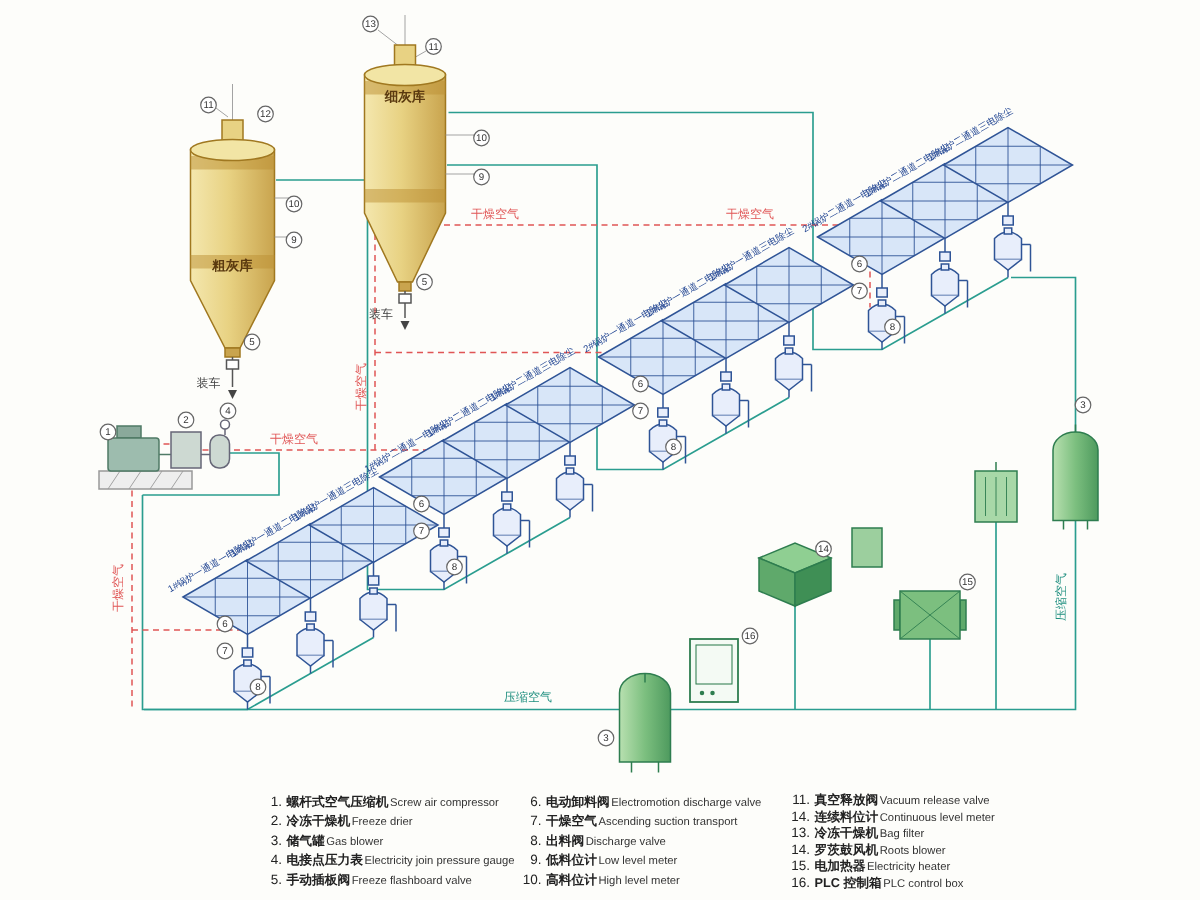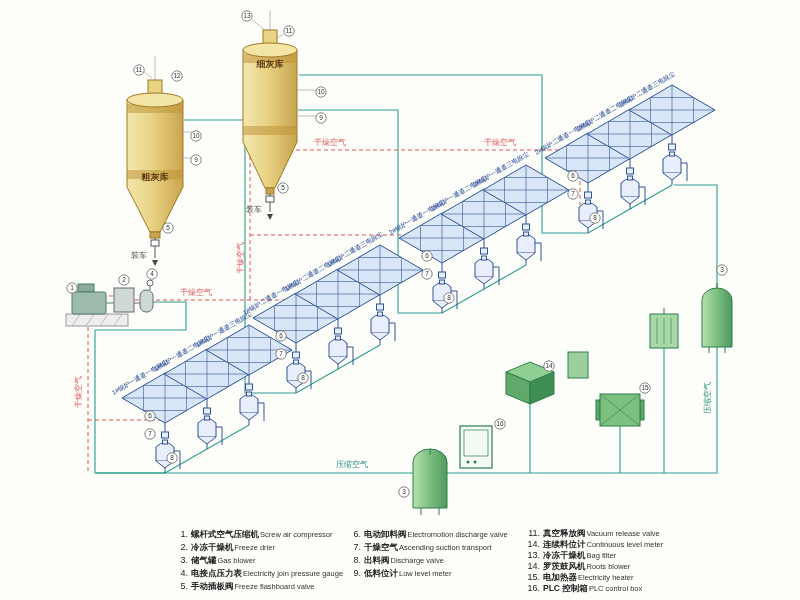--- a/index.html
+++ b/index.html
@@ -398,20 +398,25 @@
     <div class="lg-row">
           <span class="lg-num">8.</span>
           <span class="lg-zh">出料阀</span>
           <span class="lg-en">Discharge valve</span>
         </div>
     <div class="lg-row">
           <span class="lg-num">9.</span>
           <span class="lg-zh">低料位计</span>
           <span class="lg-en">Low level meter</span>
         </div>
+    <div class="lg-row">
+          <span class="lg-num">10.</span>
+          <span class="lg-zh">高料位计</span>
+          <span class="lg-en">High level meter</span>
+        </div>
   </div>
   <div class="lg-col c3">
     <div class="lg-row">
           <span class="lg-num">11.</span>
           <span class="lg-zh">真空释放阀</span>
           <span class="lg-en">Vacuum release valve</span>
         </div>
     <div class="lg-row">
           <span class="lg-num">14.</span>
           <span class="lg-zh">连续料位计</span>

